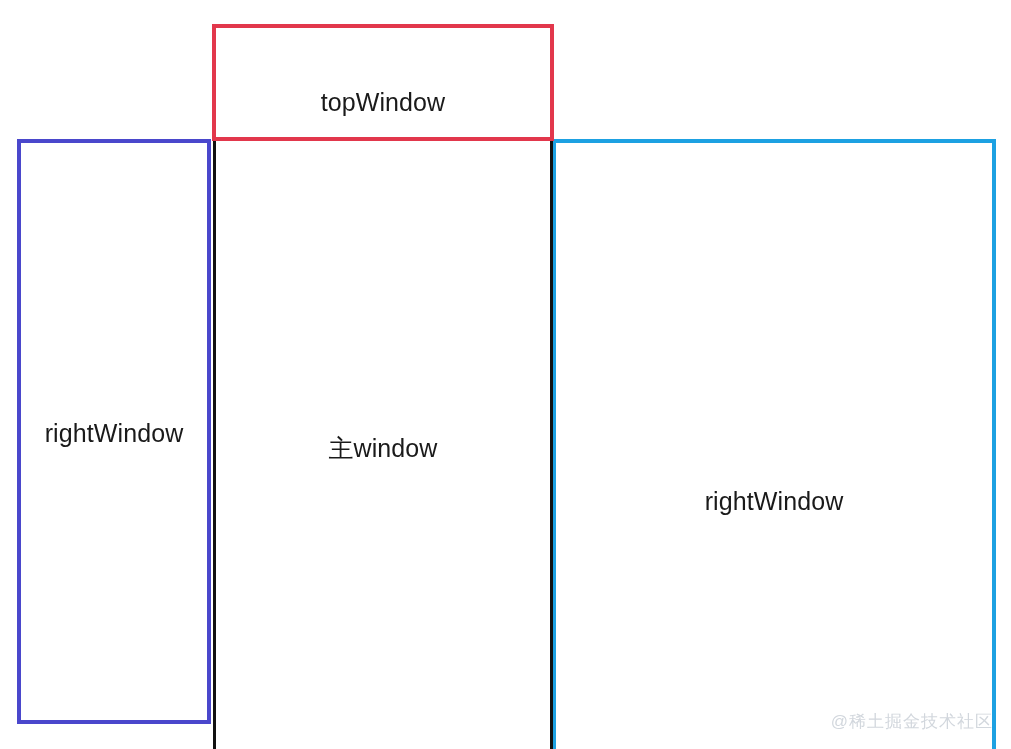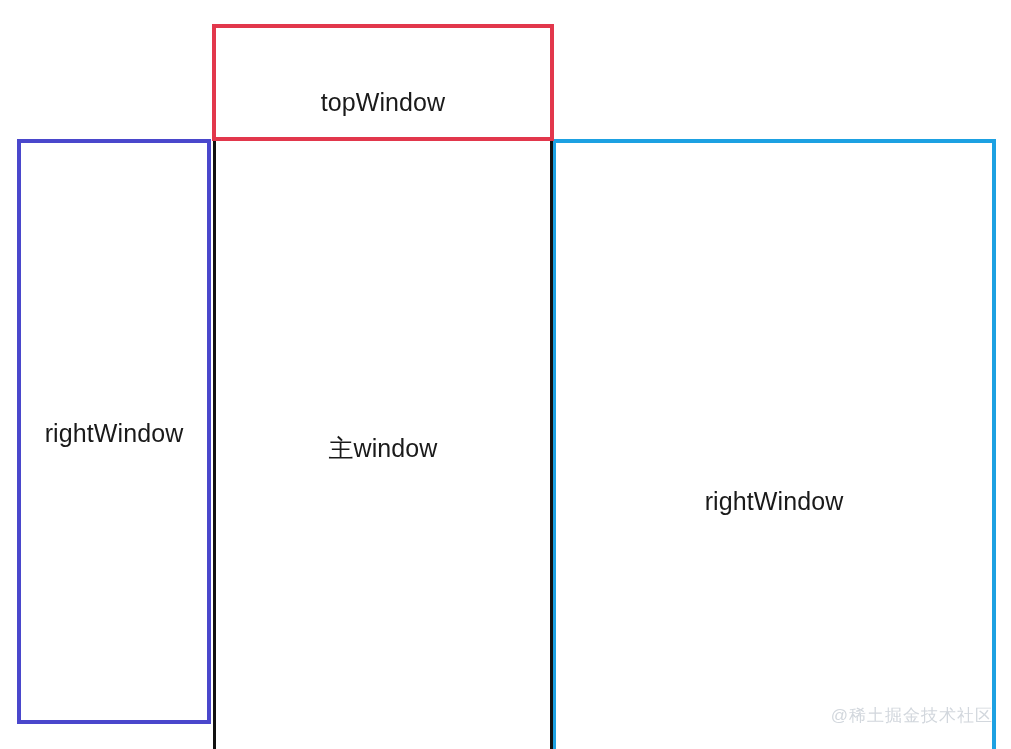--- a/index.html
+++ b/index.html
@@ -83,21 +83,21 @@
   #main-window .label {
     transform: translateY(-48px);
   }
   .label .line2 {
     display: block;
   }
   
   #watermark {
     position: absolute;
     right: 18px;
-    bottom: 22px;
+    bottom: 16px;
     font-size: 17px;
     color: #d2d7dd;
     letter-spacing: 1px;
     z-index: 6;
     user-select: none;
     white-space: nowrap;
     margin-left: 48px;
   }
 </style>
 </head>

